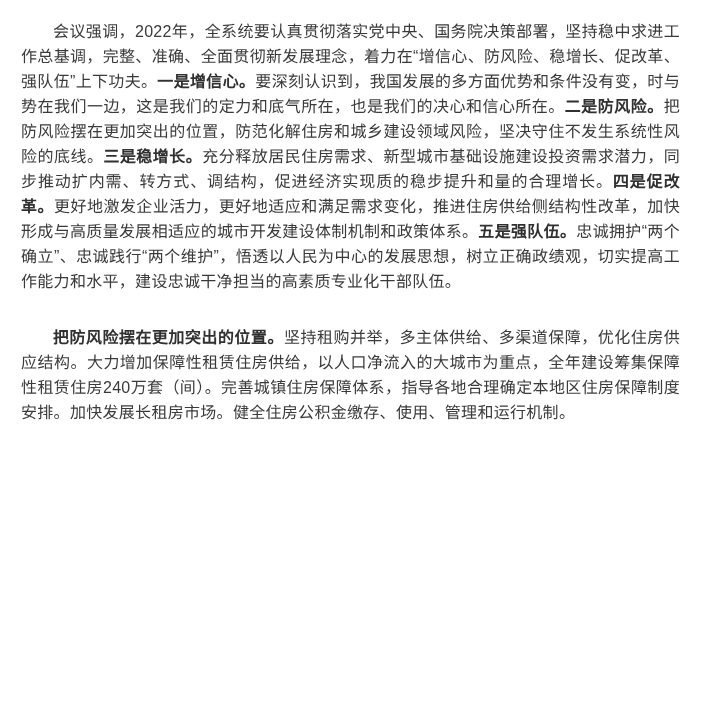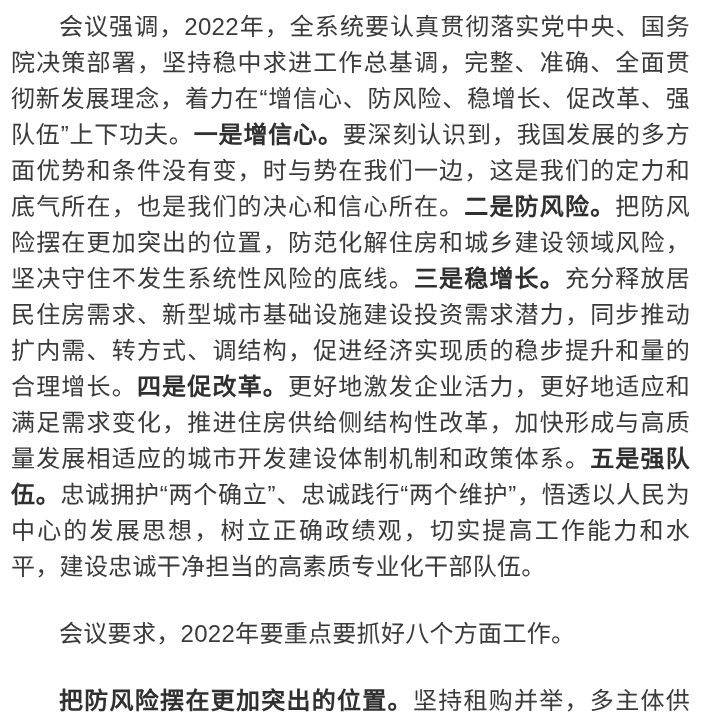--- a/index.html
+++ b/index.html
@@ -14,23 +14,23 @@
     overflow: hidden;
     font-family: "Liberation Sans", sans-serif;
   }
 
   
   .article {
     padding: 7px 9px 0 9px;
     color: #3a3a3a;
   }
   p.para {
-    margin: 2px;
-    font-size: 24px;
-    line-height: 36px;
+    margin: 12px;
+    font-size: 16px;
+    line-height: 25px;
     text-align: justify;
     text-justify: inter-ideograph;
     text-indent: 2em;
     letter-spacing: 0.3px;
     word-break: break-all;
   }
   p.para.spaced {
     margin-top: 31px;
   }
   .run-bold {
@@ -39,15 +39,14 @@
   }
   .run-normal {
     font-weight: 400;
   }
 </style>
 </head>
 <body style="background: rgb(255, 255, 255);">
 
 <div class="article" style="color: rgb(58, 58, 58);">
     <p class="para"><span class="run-normal">会议强调，2022年，全系统要认真贯彻落实党中央、国务院决策部署，坚持稳中求进工作总基调，完整、准确、全面贯彻新发展理念，着力在“增信心、防风险、稳增长、促改革、强队伍”上下功夫。</span><strong class="run-bold">一是增信心。</strong><span class="run-normal">要深刻认识到，我国发展的多方面优势和条件没有变，时与势在我们一边，这是我们的定力和底气所在，也是我们的决心和信心所在。</span><strong class="run-bold">二是防风险。</strong><span class="run-normal">把防风险摆在更加突出的位置，防范化解住房和城乡建设领域风险，坚决守住不发生系统性风险的底线。</span><strong class="run-bold">三是稳增长。</strong><span class="run-normal">充分释放居民住房需求、新型城市基础设施建设投资需求潜力，同步推动扩内需、转方式、调结构，促进经济实现质的稳步提升和量的合理增长。</span><strong class="run-bold">四是促改革。</strong><span class="run-normal">更好地激发企业活力，更好地适应和满足需求变化，推进住房供给侧结构性改革，加快形成与高质量发展相适应的城市开发建设体制机制和政策体系。</span><strong class="run-bold">五是强队伍。</strong><span class="run-normal">忠诚拥护“两个确立”、忠诚践行“两个维护”，悟透以人民为中心的发展思想，树立正确政绩观，切实提高工作能力和水平，建设忠诚干净担当的高素质专业化干部队伍。</span></p>
-    <p class="para spaced"><span class="run-normal">会议要求，2022年要重点要抓好八个方面工作。</span></p>
     <p class="para spaced"><strong class="run-bold">把防风险摆在更加突出的位置。</strong><span class="run-normal">坚持租购并举，多主体供给、多渠道保障，优化住房供应结构。大力增加保障性租赁住房供给，以人口净流入的大城市为重点，全年建设筹集保障性租赁住房240万套（间）。完善城镇住房保障体系，指导各地合理确定本地区住房保障制度安排。加快发展长租房市场。健全住房公积金缴存、使用、管理和运行机制。</span></p>
   </div>
 
 </body></html>

